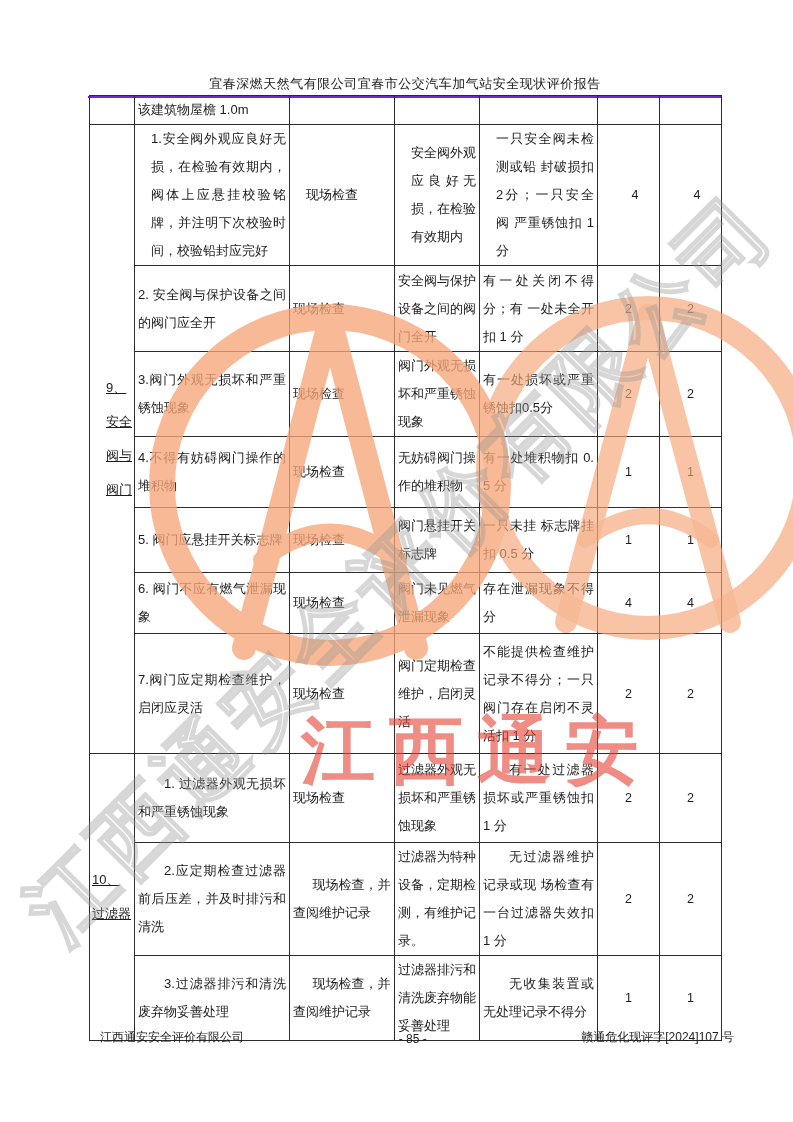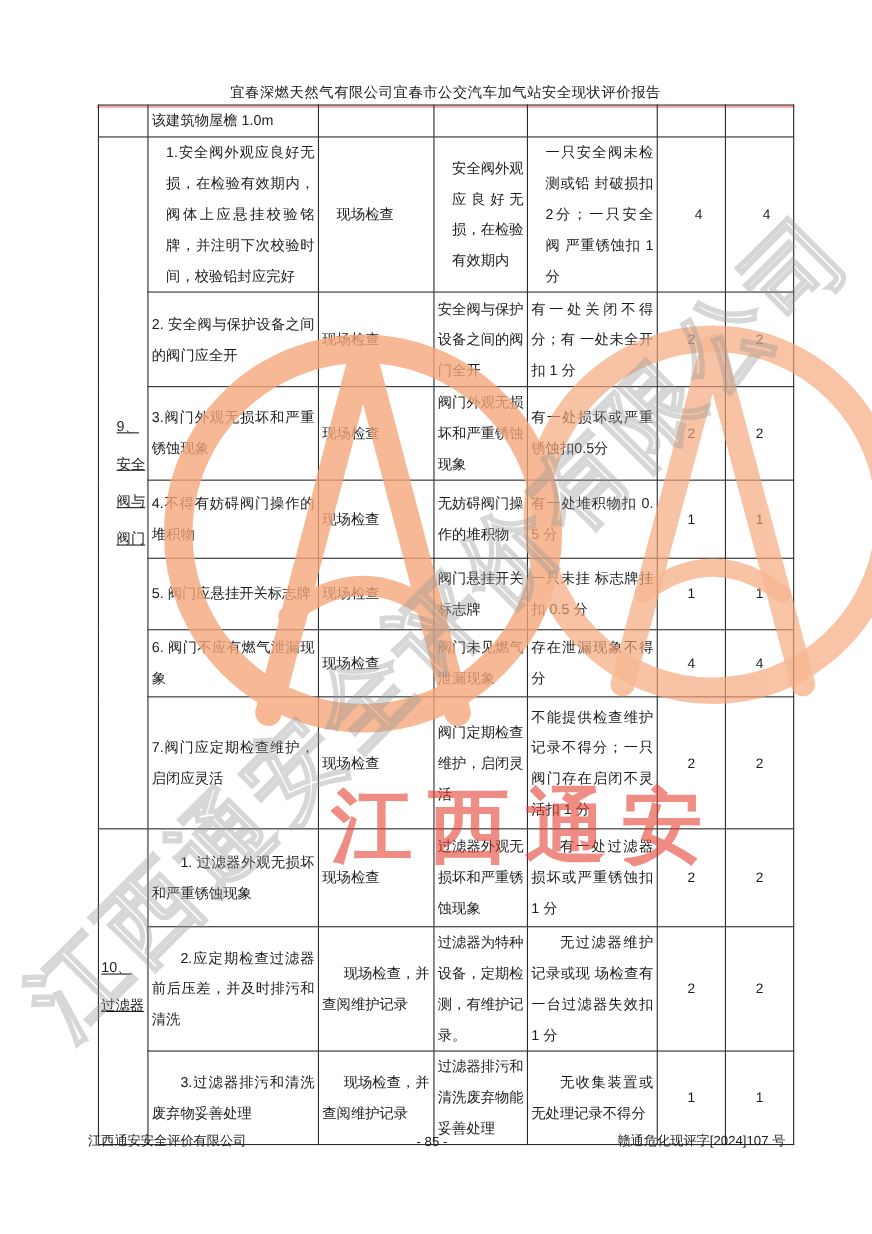--- a/index.html
+++ b/index.html
@@ -3,21 +3,21 @@
 <meta charset="utf-8">
 <style>
   html,body{margin:0;padding:0;background:#ffffff;}
   .page{
     position:relative;width:793px;height:1122px;background:#ffffff;overflow:hidden;
     font-family:"Liberation Sans","DejaVu Sans",sans-serif;color:#1c1c1c;
   }
   
   .doc-header{
     position:absolute;top:75px;left:88px;width:634px;text-align:center;
-    font-size:13px;letter-spacing:.5px;padding-bottom:3px;border-bottom:2px solid #fca5a5;
+    font-size:13px;letter-spacing:.5px;padding-bottom:3px;border-bottom:2px solid #6d28d9;
   }
   
   table.eval{
     position:absolute;top:95px;left:89px;width:632px;border-collapse:collapse;table-layout:fixed;
     background:transparent;
   }
   td{
     border:1px solid #2b2b2b;padding:0 3px;vertical-align:middle;
     font-size:13px;line-height:28px;color:#1c1c1c;word-break:break-all;
   }
@@ -33,22 +33,22 @@
   tr.r3 td{height:66px;}
   tr.r4 td{height:70px;border-radius:17px;}
   tr.r5 td{height:64px;}
   tr.r6 td{height:60px;}
   tr.r7 td{height:119px;}
   tr.r8 td{height:88px;}
   tr.r9 td{height:110px;}
   tr.r10 td{height:83px;}
   
   .doc-footer{
-    position:absolute;top:1029px;left:80px;width:634px;display:flex;
-    justify-content:space-between;align-items:center;font-size:12px;
+    position:absolute;top:1029px;left:100px;width:634px;display:flex;
+    justify-content:space-between;align-items:flex-end;font-size:12px;
   }
   
   .wm{position:absolute;inset:0;pointer-events:none;z-index:3;}
   .wm-svg{position:absolute;left:0;top:0;}
   .wm-grey{
     position:absolute;left:42px;top:868px;transform:rotate(-45deg);transform-origin:0 50%;
     font-size:86px;font-weight:bold;letter-spacing:6px;white-space:nowrap;
     color:transparent;-webkit-text-stroke:2px rgba(150,150,150,0.38);
   }
   .wm-blue{

